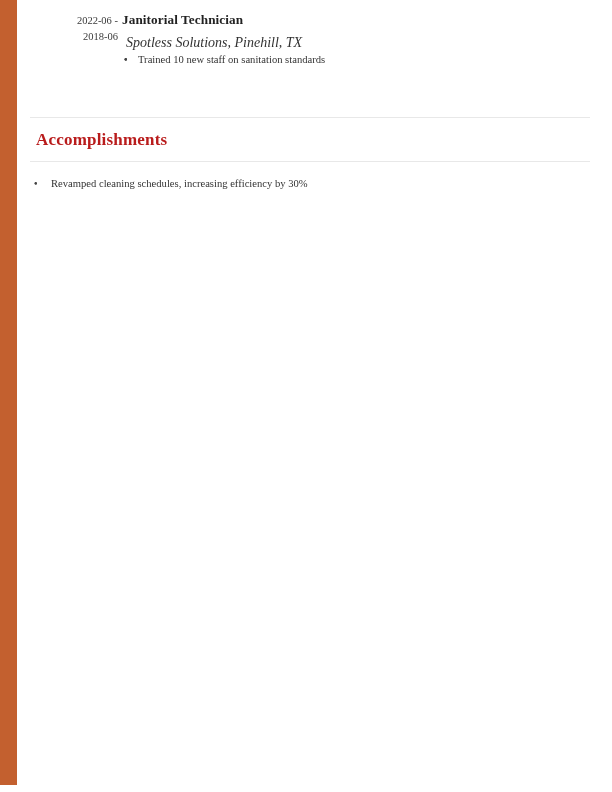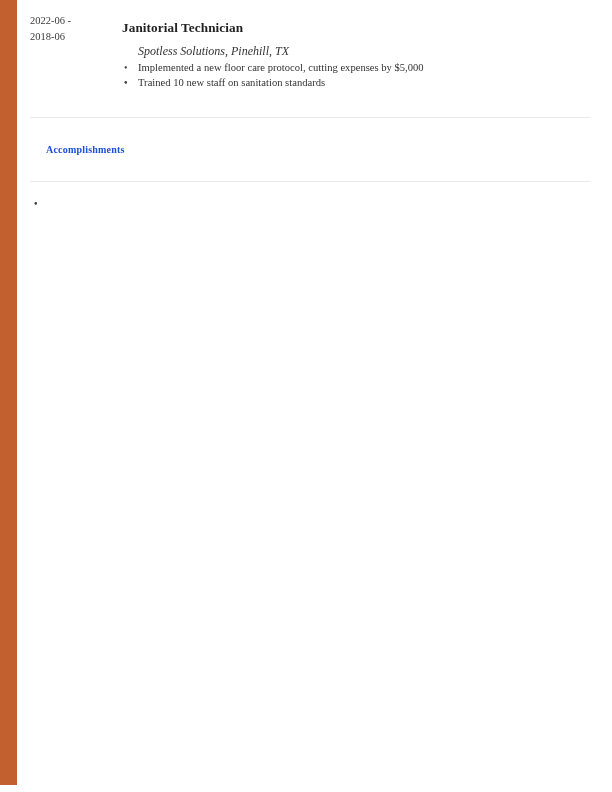--- a/index.html
+++ b/index.html
@@ -45,43 +45,44 @@
     align-items: flex-start;
   }
   .entry-dates {
     width: 88px;
     margin-left: 30px;
     flex: 0 0 88px;
     font-size: 10.5px;
     line-height: 15.5px;
     color: #3a3a3a;
     padding-top: 1px;
+    text-align: right;
   }
   .entry-dates .date-line {
     display: block;
     white-space: nowrap;
   }
   .entry-body {
     flex: 1 1 auto;
     padding-left: 4px;
   }
   .entry-title {
     font-size: 13.2px;
     font-weight: bold;
     color: #222222;
     line-height: 16px;
     letter-spacing: 0.1px;
-    margin: 8px 0 8px 0;
+    margin: 0 0 8px 0;
   }
   .entry-org {
-    font-size: 12px;
+    font-size: 14px;
     font-style: italic;
     color: #333333;
     line-height: 14px;
-    margin: 0 0 2px 16px;
+    margin: 0 0 2px 4px;
   }
 
   
   ul.bullets {
     list-style: none;
     margin: 0;
     padding: 0;
   }
   ul.bullets li {
     position: relative;
@@ -107,27 +108,27 @@
   }
   #section-accomplishments {
     top: 117px;
   }
   .rule {
     height: 1px;
     background: #e8e8e8;
     width: 560px;
   }
   .section-heading {
-    font-size: 10px;
+    font-size: 17px;
     font-weight: bold;
-    color: #1d4ed8;
+    color: #b91c1c;
     line-height: 16px;
     letter-spacing: 0.2px;
     padding: 8px 0 7px 0;
-    margin: 16px;
+    margin: 6px;
   }
   .section-body {
     padding-top: 13px;
   }
   .section-body ul.bullets li {
     padding-left: 21px;
     font-size: 10.6px;
     line-height: 17.6px;
   }
   .section-body ul.bullets li .bullet-dot {
@@ -146,21 +147,20 @@
     <div class="entry-dates">
       <span class="date-line">2022-06 -</span>
       <span class="date-line">2018-06</span>
     </div>
     <div class="entry-body">
       <div class="entry-title">Janitorial Technician</div>
       <div class="entry-org">Spotless Solutions, Pinehill, TX</div>
       <ul class="bullets">
         <li>
           <span class="bullet-dot">•</span>
-          <span>Implemented a new floor care protocol, cutting expenses by $5,000</span>
         </li>
         <li>
           <span class="bullet-dot">•</span>
         </li>
         <li>
           <span class="bullet-dot">•</span>
           <span>Trained 10 new staff on sanitation standards</span>
         </li>
       </ul>
     </div>
@@ -170,18 +170,19 @@
     <div class="rule"></div>
     <div class="section-heading">Accomplishments</div>
     <div class="rule"></div>
     <div class="section-body">
       <ul class="bullets">
         <li>
           <span class="bullet-dot">•</span>
         </li>
         <li>
           <span class="bullet-dot">•</span>
+          <span>Revamped cleaning schedules, increasing efficiency by 30%</span>
         </li>
       </ul>
     </div>
   </div>
 
 </div>
 
 </body></html>

